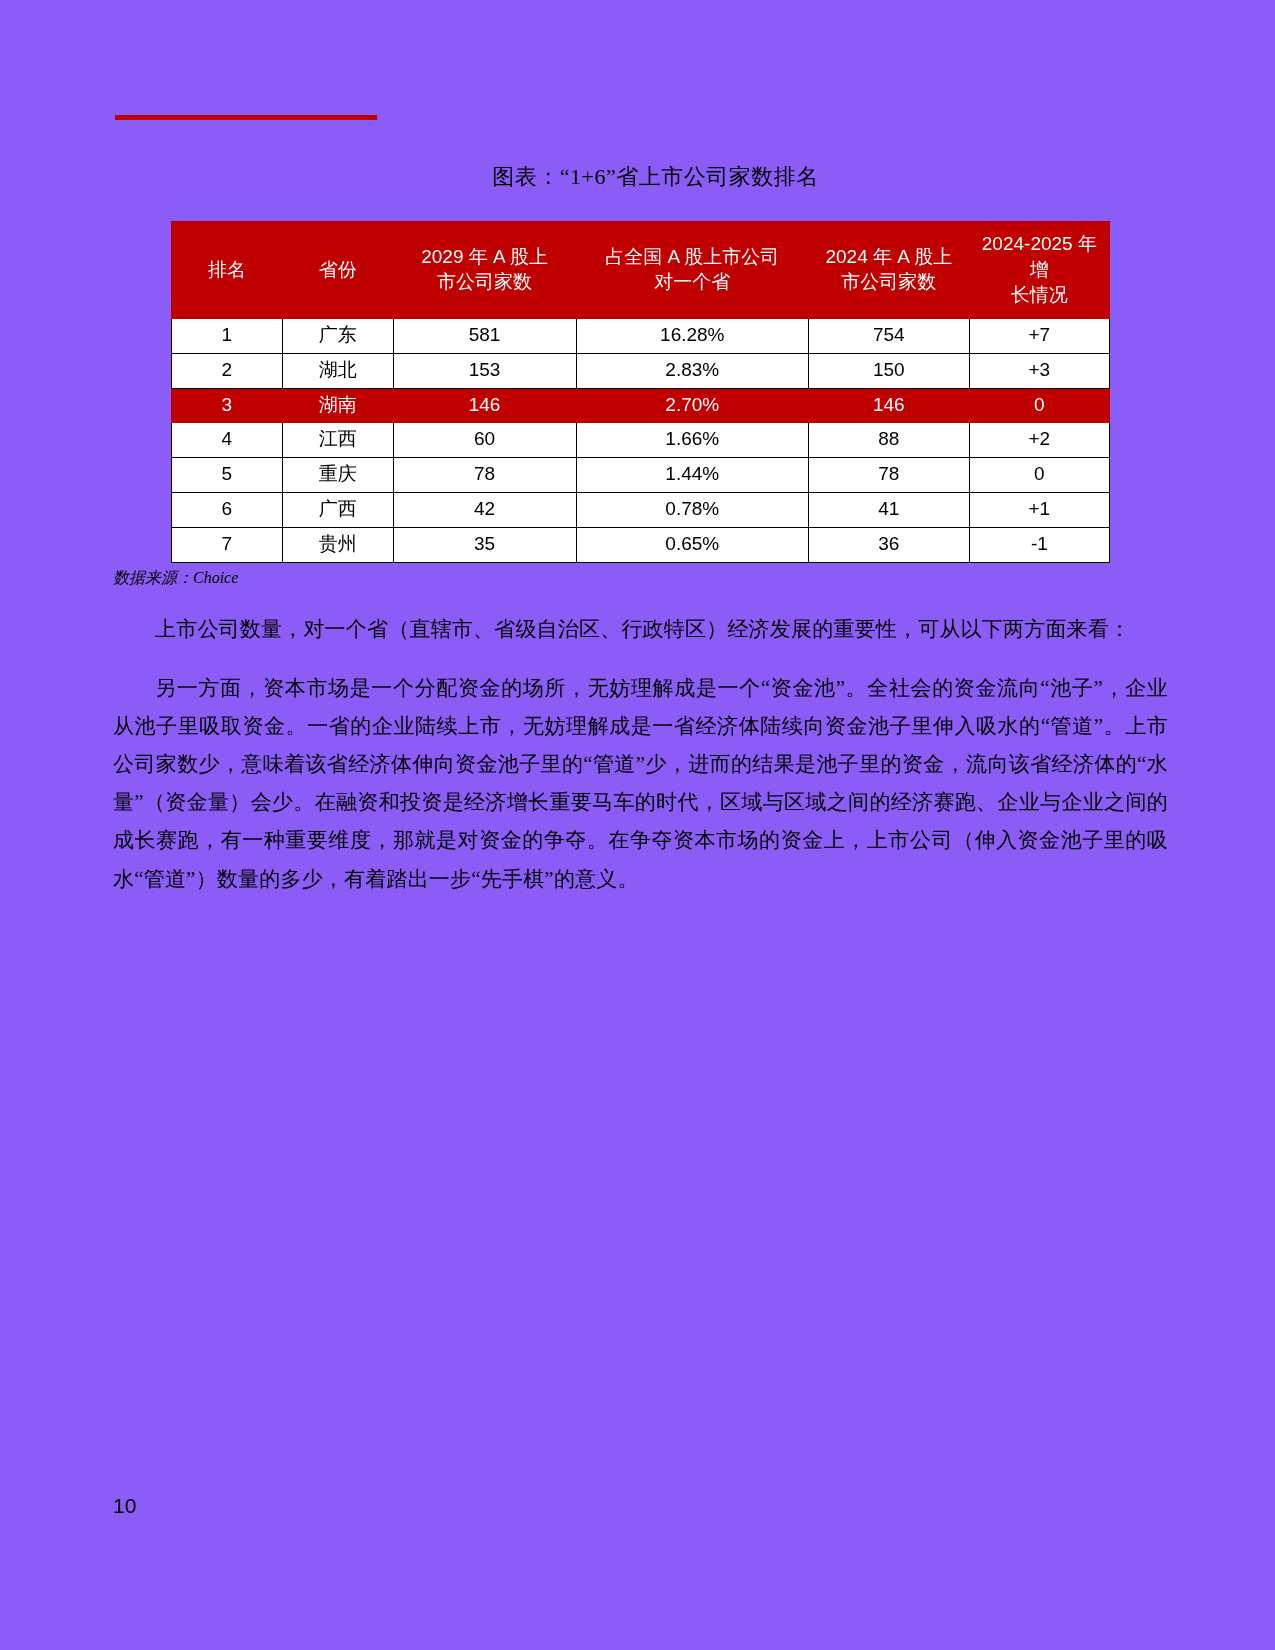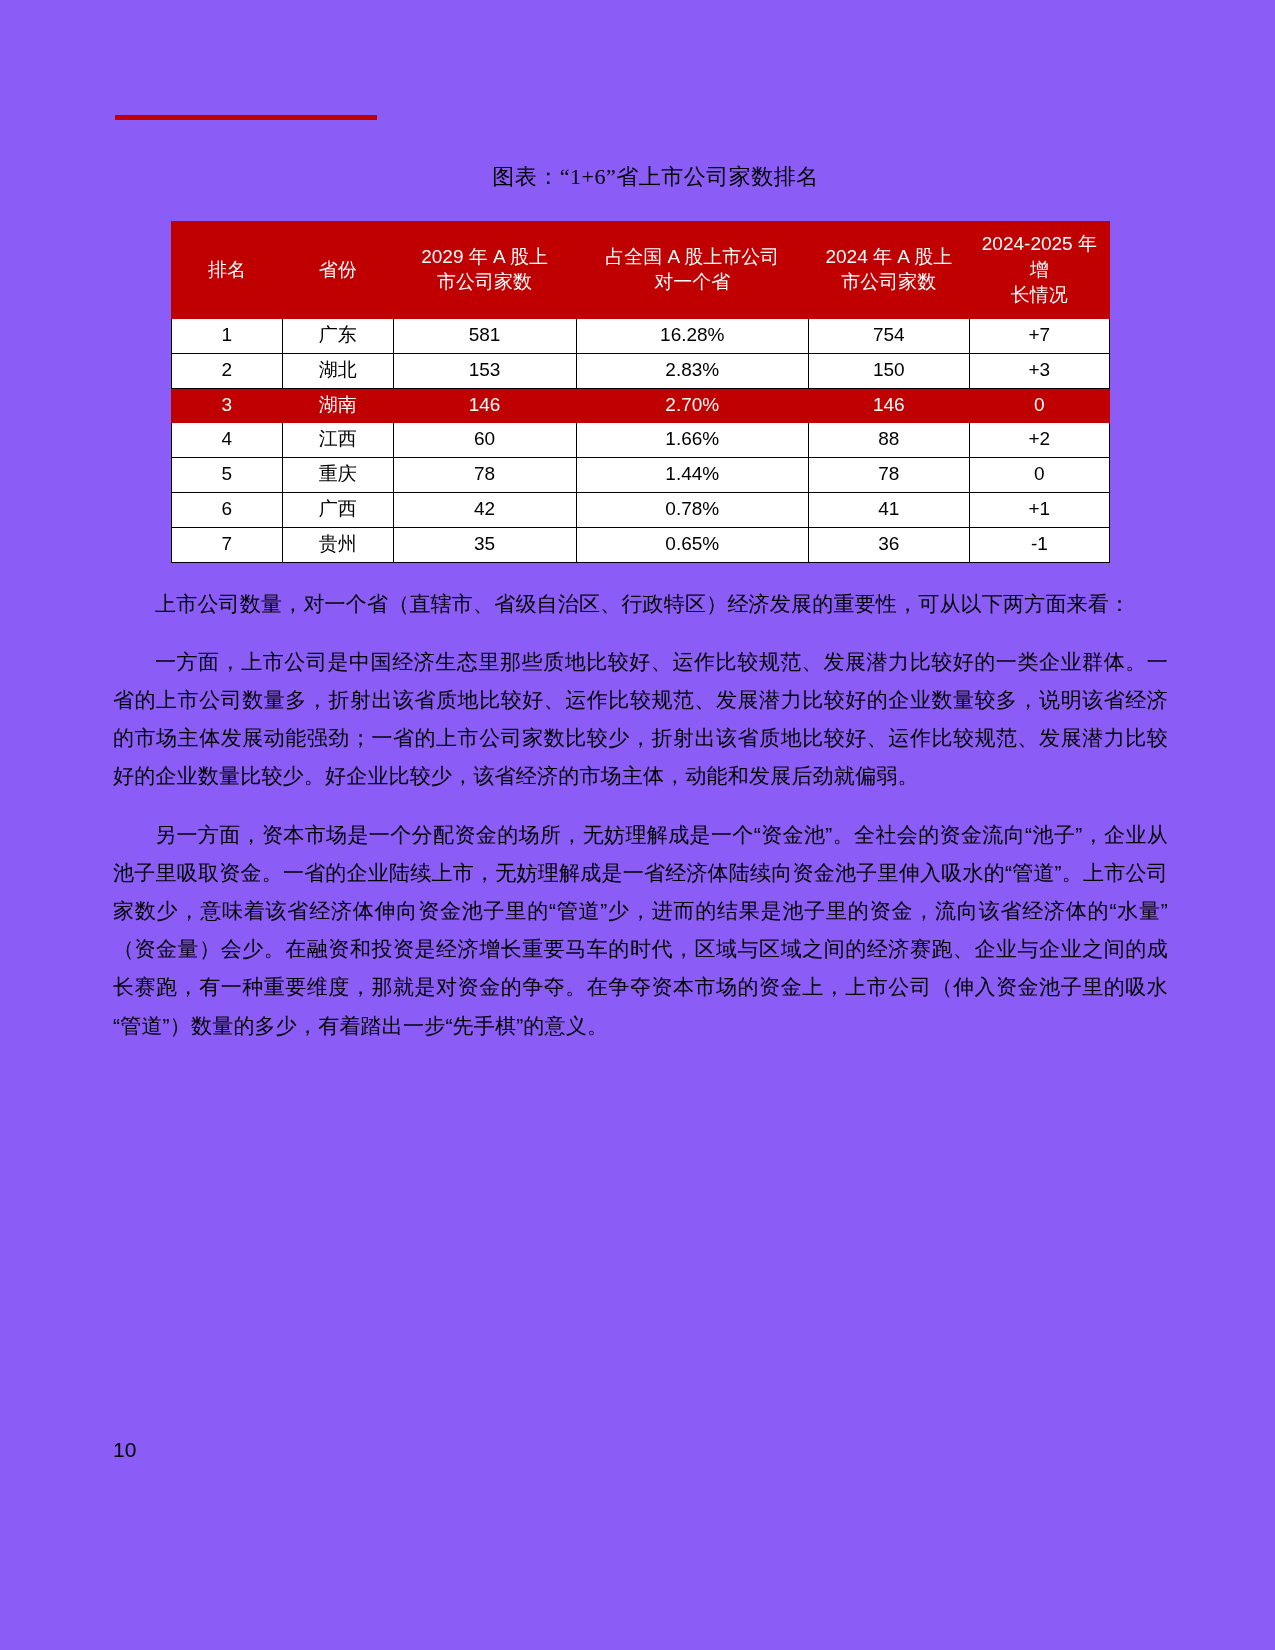--- a/index.html
+++ b/index.html
@@ -116,34 +116,34 @@
     line-height: 1.3;
     color: #000000;
   }
 
   
   .body-text {
     margin-top: 22px;
   }
   .body-text p {
     margin: 0 0 20px 0;
-    font-family: Liberation Sans, sans-serif;
+    font-family: Liberation Serif, serif;
     font-size: 21px;
     line-height: 1.82;
     text-align: justify;
     text-justify: inter-ideograph;
     text-indent: 2em;
     letter-spacing: 0.2px;
   }
 
   
   .page-number {
     position: absolute;
     left: 113px;
-    top: 1438px;
+    top: 1494px;
     font-family: "Liberation Sans", "DejaVu Sans", sans-serif;
     font-size: 21px;
     color: #000000;
   }
 </style>
 </head>
 <body>
 
 <div class="page">
 
@@ -243,24 +243,24 @@
               <td>贵州</td>
               <td>35</td>
               <td>0.65%</td>
               <td>36</td>
               <td>-1</td>
             </tr>
           </tbody>
       </table>
     </div>
 
+    <div class="source-note">数据来源：Choice</div>
 
     <div class="body-text" id="body-text">
         <p>上市公司数量，对一个省（直辖市、省级自治区、行政特区）经济发展的重要性，可从以下两方面来看：</p>
-        <p>一方面，上市公司是中国经济生态里那些质地比较好、运作比较规范、发展潜力比较好的一类企业群体。一省的上市公司数量多，折射出该省质地比较好、运作比较规范、发展潜力比较好的企业数量较多，说明该省经济的市场主体发展动能强劲；一省的上市公司家数比较少，折射出该省质地比较好、运作比较规范、发展潜力比较好的企业数量比较少。好企业比较少，该省经济的市场主体，动能和发展后劲就偏弱。</p>
         <p>另一方面，资本市场是一个分配资金的场所，无妨理解成是一个“资金池”。全社会的资金流向“池子”，企业从池子里吸取资金。一省的企业陆续上市，无妨理解成是一省经济体陆续向资金池子里伸入吸水的“管道”。上市公司家数少，意味着该省经济体伸向资金池子里的“管道”少，进而的结果是池子里的资金，流向该省经济体的“水量”（资金量）会少。在融资和投资是经济增长重要马车的时代，区域与区域之间的经济赛跑、企业与企业之间的成长赛跑，有一种重要维度，那就是对资金的争夺。在争夺资本市场的资金上，上市公司（伸入资金池子里的吸水“管道”）数量的多少，有着踏出一步“先手棋”的意义。</p>
       </div>
 
   </div>
 
   <div class="page-number">10</div>
 
 </div>
 
 </body></html>

